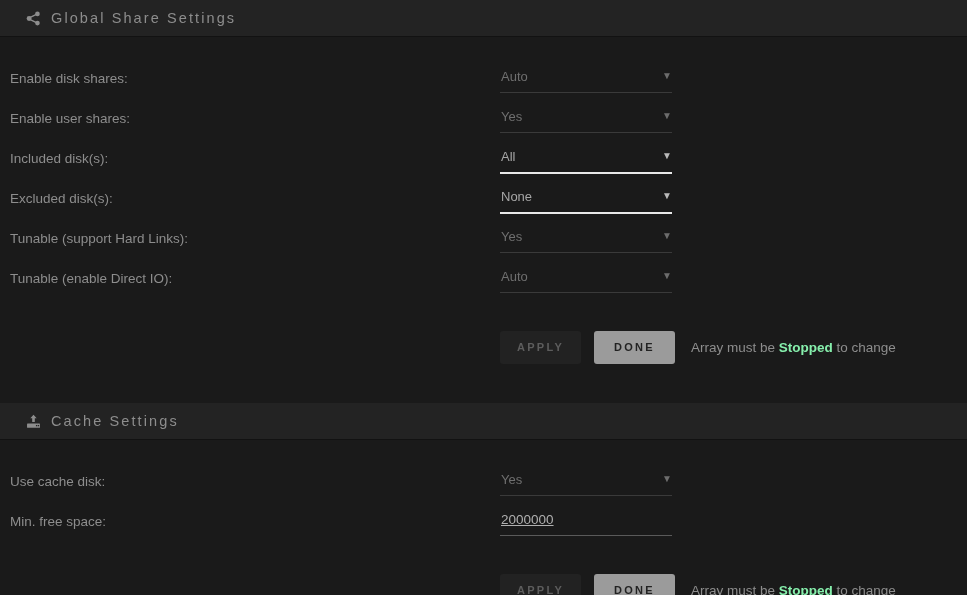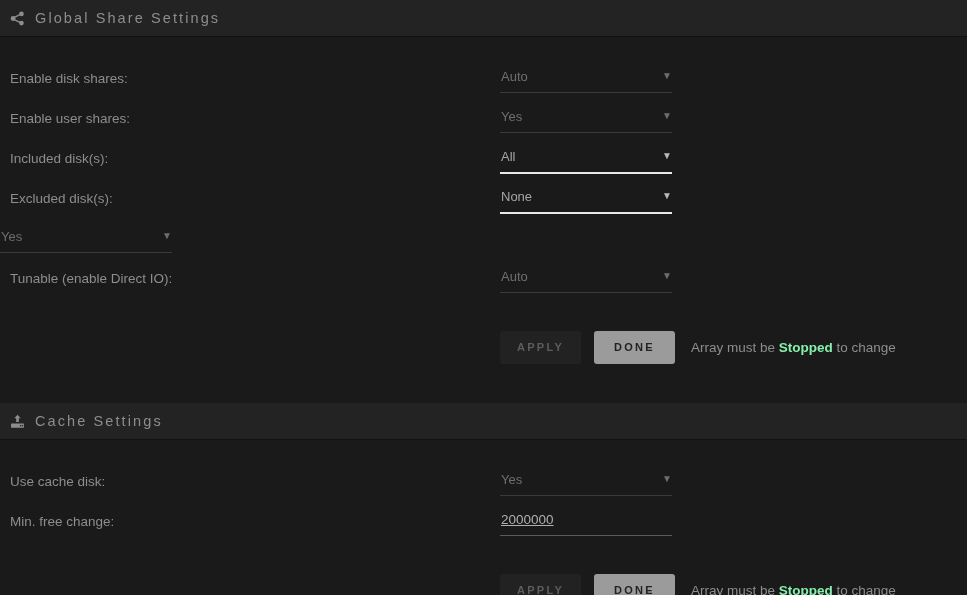--- a/index.html
+++ b/index.html
@@ -18,21 +18,21 @@
 
   .page { width: 967px; height: 595px; position: relative; }
 
   
   .section-header {
     height: 37px;
     background: #232323;
     border-bottom: 1px solid #121212;
     display: flex;
     align-items: center;
-    padding-left: 8px;
+    padding-left: 24px;
     box-sizing: border-box;
   }
   .section-header .hicon {
     width: 18px;
     height: 18px;
     display: inline-flex;
     align-items: center;
     justify-content: center;
     margin-right: 9px;
     flex: 0 0 auto;
@@ -224,20 +224,21 @@
         <div class="row-control">
           <div class="sel enabled">
             <span class="val">None</span>
             <span class="caret">▼</span>
             <span class="bar"></span>
           </div>
         </div>
       </div>
 
       <div class="form-row">
+        <div class="row-label">Tunable (support Hard Links):</div>
         <div class="row-control">
           <div class="sel">
             <span class="val">Yes</span>
             <span class="caret">▼</span>
             <span class="bar"></span>
           </div>
         </div>
       </div>
 
       <div class="form-row">
@@ -285,21 +286,21 @@
         <div class="row-control">
           <div class="sel">
             <span class="val">Yes</span>
             <span class="caret">▼</span>
             <span class="bar"></span>
           </div>
         </div>
       </div>
 
       <div class="form-row">
-        <div class="row-label">Min. free change:</div>
+        <div class="row-label">Min. free space:</div>
         <div class="row-control">
           <div class="txt">
             <span class="val">2000000</span>
             <span class="bar"></span>
           </div>
         </div>
       </div>
 
       <div class="spacer-sm"></div>
 

